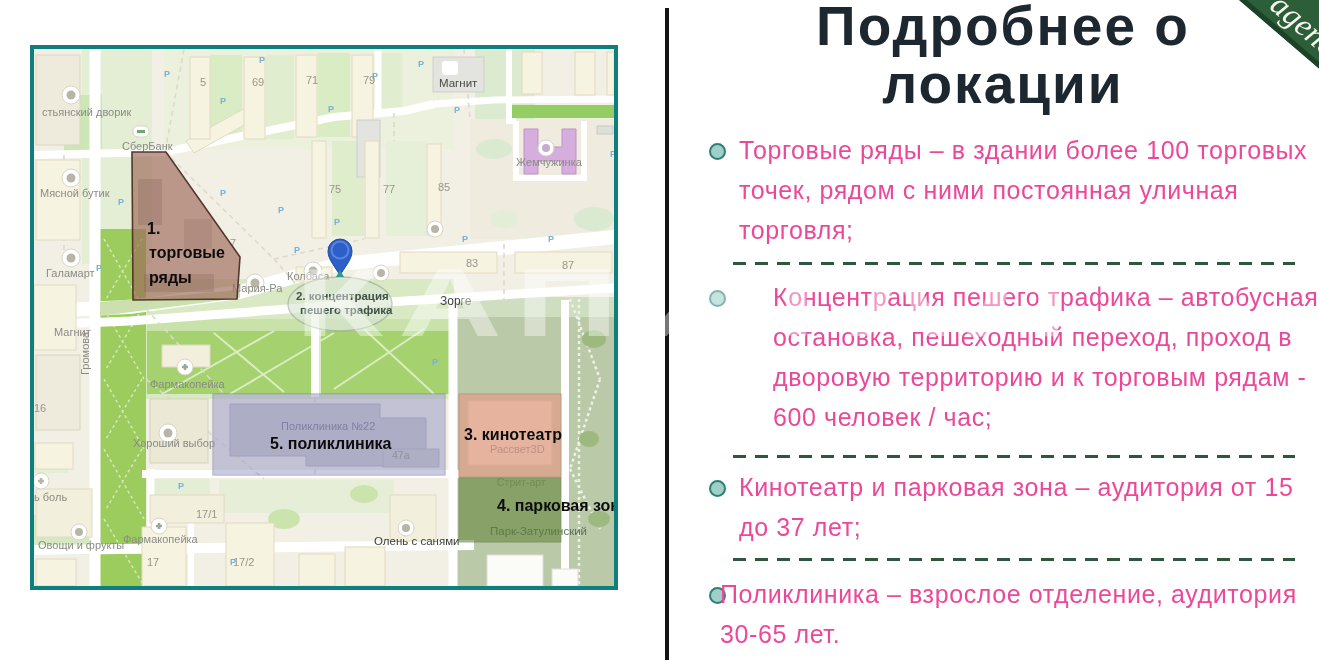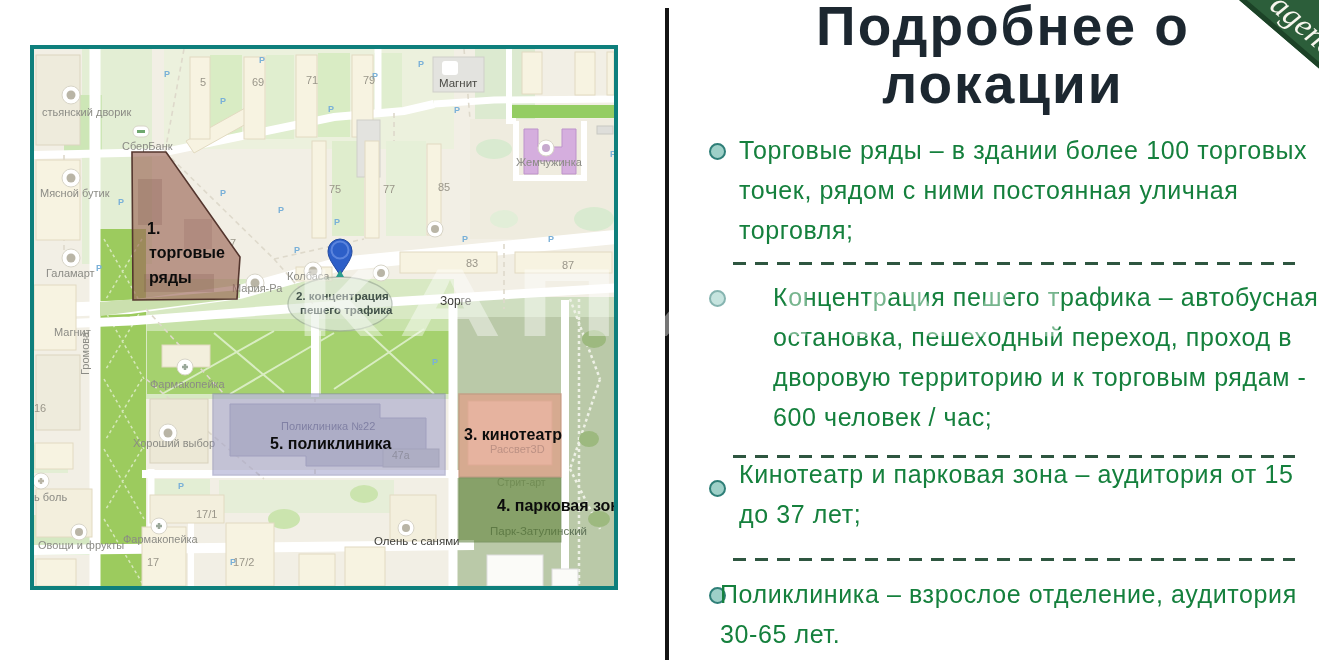--- a/index.html
+++ b/index.html
@@ -1,17 +1,17 @@
 <!DOCTYPE html>
 <html><head><meta charset="utf-8"><style>
 html,body{margin:0;padding:0;width:1319px;height:670px;background:#fff;font-family:"Liberation Sans",sans-serif;overflow:hidden;position:relative}
 .abs{position:absolute}
 #title{left:683px;top:-3px;width:640px;text-align:center;font-weight:bold;font-size:55px;line-height:58px;color:#1c2730;letter-spacing:2px}
 .bullet{width:13px;height:13px;border-radius:50%;background:#9ed0c8;border:2.5px solid #2f7f78}
-.itxt{font-size:25px;line-height:40px;color:#15803d;white-space:nowrap;letter-spacing:0.6px}
+.itxt{font-size:25px;line-height:40px;color:#ec4899;white-space:nowrap;letter-spacing:0.6px}
 .dash{height:3px;background:repeating-linear-gradient(90deg,#2e5640 0,#2e5640 13px,transparent 13px,transparent 22px)}
 #vline{left:665px;top:8px;width:4px;height:652px;background:#141414}
 .mlab{font-size:11px;fill:#8b8b85}
 .mnum{font-size:11px;fill:#9a968a}
 .zlab{font-size:16px;font-weight:bold;fill:#0c0c0c}
 .pico{font-size:9px;font-weight:bold;fill:#79b0d8}
 </style></head>
 <body>
 
 <div class="abs" id="mapwrap" style="left:30px;top:45px;width:580px;height:537px;border:4px solid #0e7f7c;background:#f1eee4">
@@ -299,21 +299,21 @@
 <div class="abs dash" style="left:733px;top:262px;width:562px"></div>
 
 <div class="abs bullet" style="left:709px;top:290px"></div>
 
 <div class="abs itxt" style="left:773px;top:277px">Концентрация пешего трафика – автобусная<br>остановка, пешеходный переход, проход в<br>дворовую территорию и к торговым рядам -<br>600 человек / час;</div>
 
 <div class="abs dash" style="left:733px;top:455px;width:562px"></div>
 
 <div class="abs bullet" style="left:709px;top:480px"></div>
 
-<div class="abs itxt" style="left:739px;top:454px">Кинотеатр и парковая зона – аудитория от 15<br>до 37 лет;</div>
+<div class="abs itxt" style="left:739px;top:467px">Кинотеатр и парковая зона – аудитория от 15<br>до 37 лет;</div>
 
 <div class="abs dash" style="left:733px;top:558px;width:562px"></div>
 
 <div class="abs bullet" style="left:709px;top:587px"></div>
 
 <div class="abs itxt" style="left:720px;top:574px">Поликлиника – взрослое отделение, аудитория<br>30-65 лет.</div>
 
 <div class="abs" style="left:1162px;top:-36px;width:300px;height:80px;transform:rotate(40.6deg);background:#2c5e3a;border-bottom:5px solid #1c4227;overflow:hidden">
 <div style="position:absolute;left:0;right:0;bottom:40px;text-align:center;font-family:'Liberation Serif',serif;font-style:italic;font-size:30px;color:#f8f6ee">капитал</div>
 <div style="position:absolute;left:0;right:0;bottom:0px;text-align:center;text-indent:26px;font-family:'Liberation Serif',serif;font-style:italic;font-size:32px;color:#f8f6ee">agency</div>

